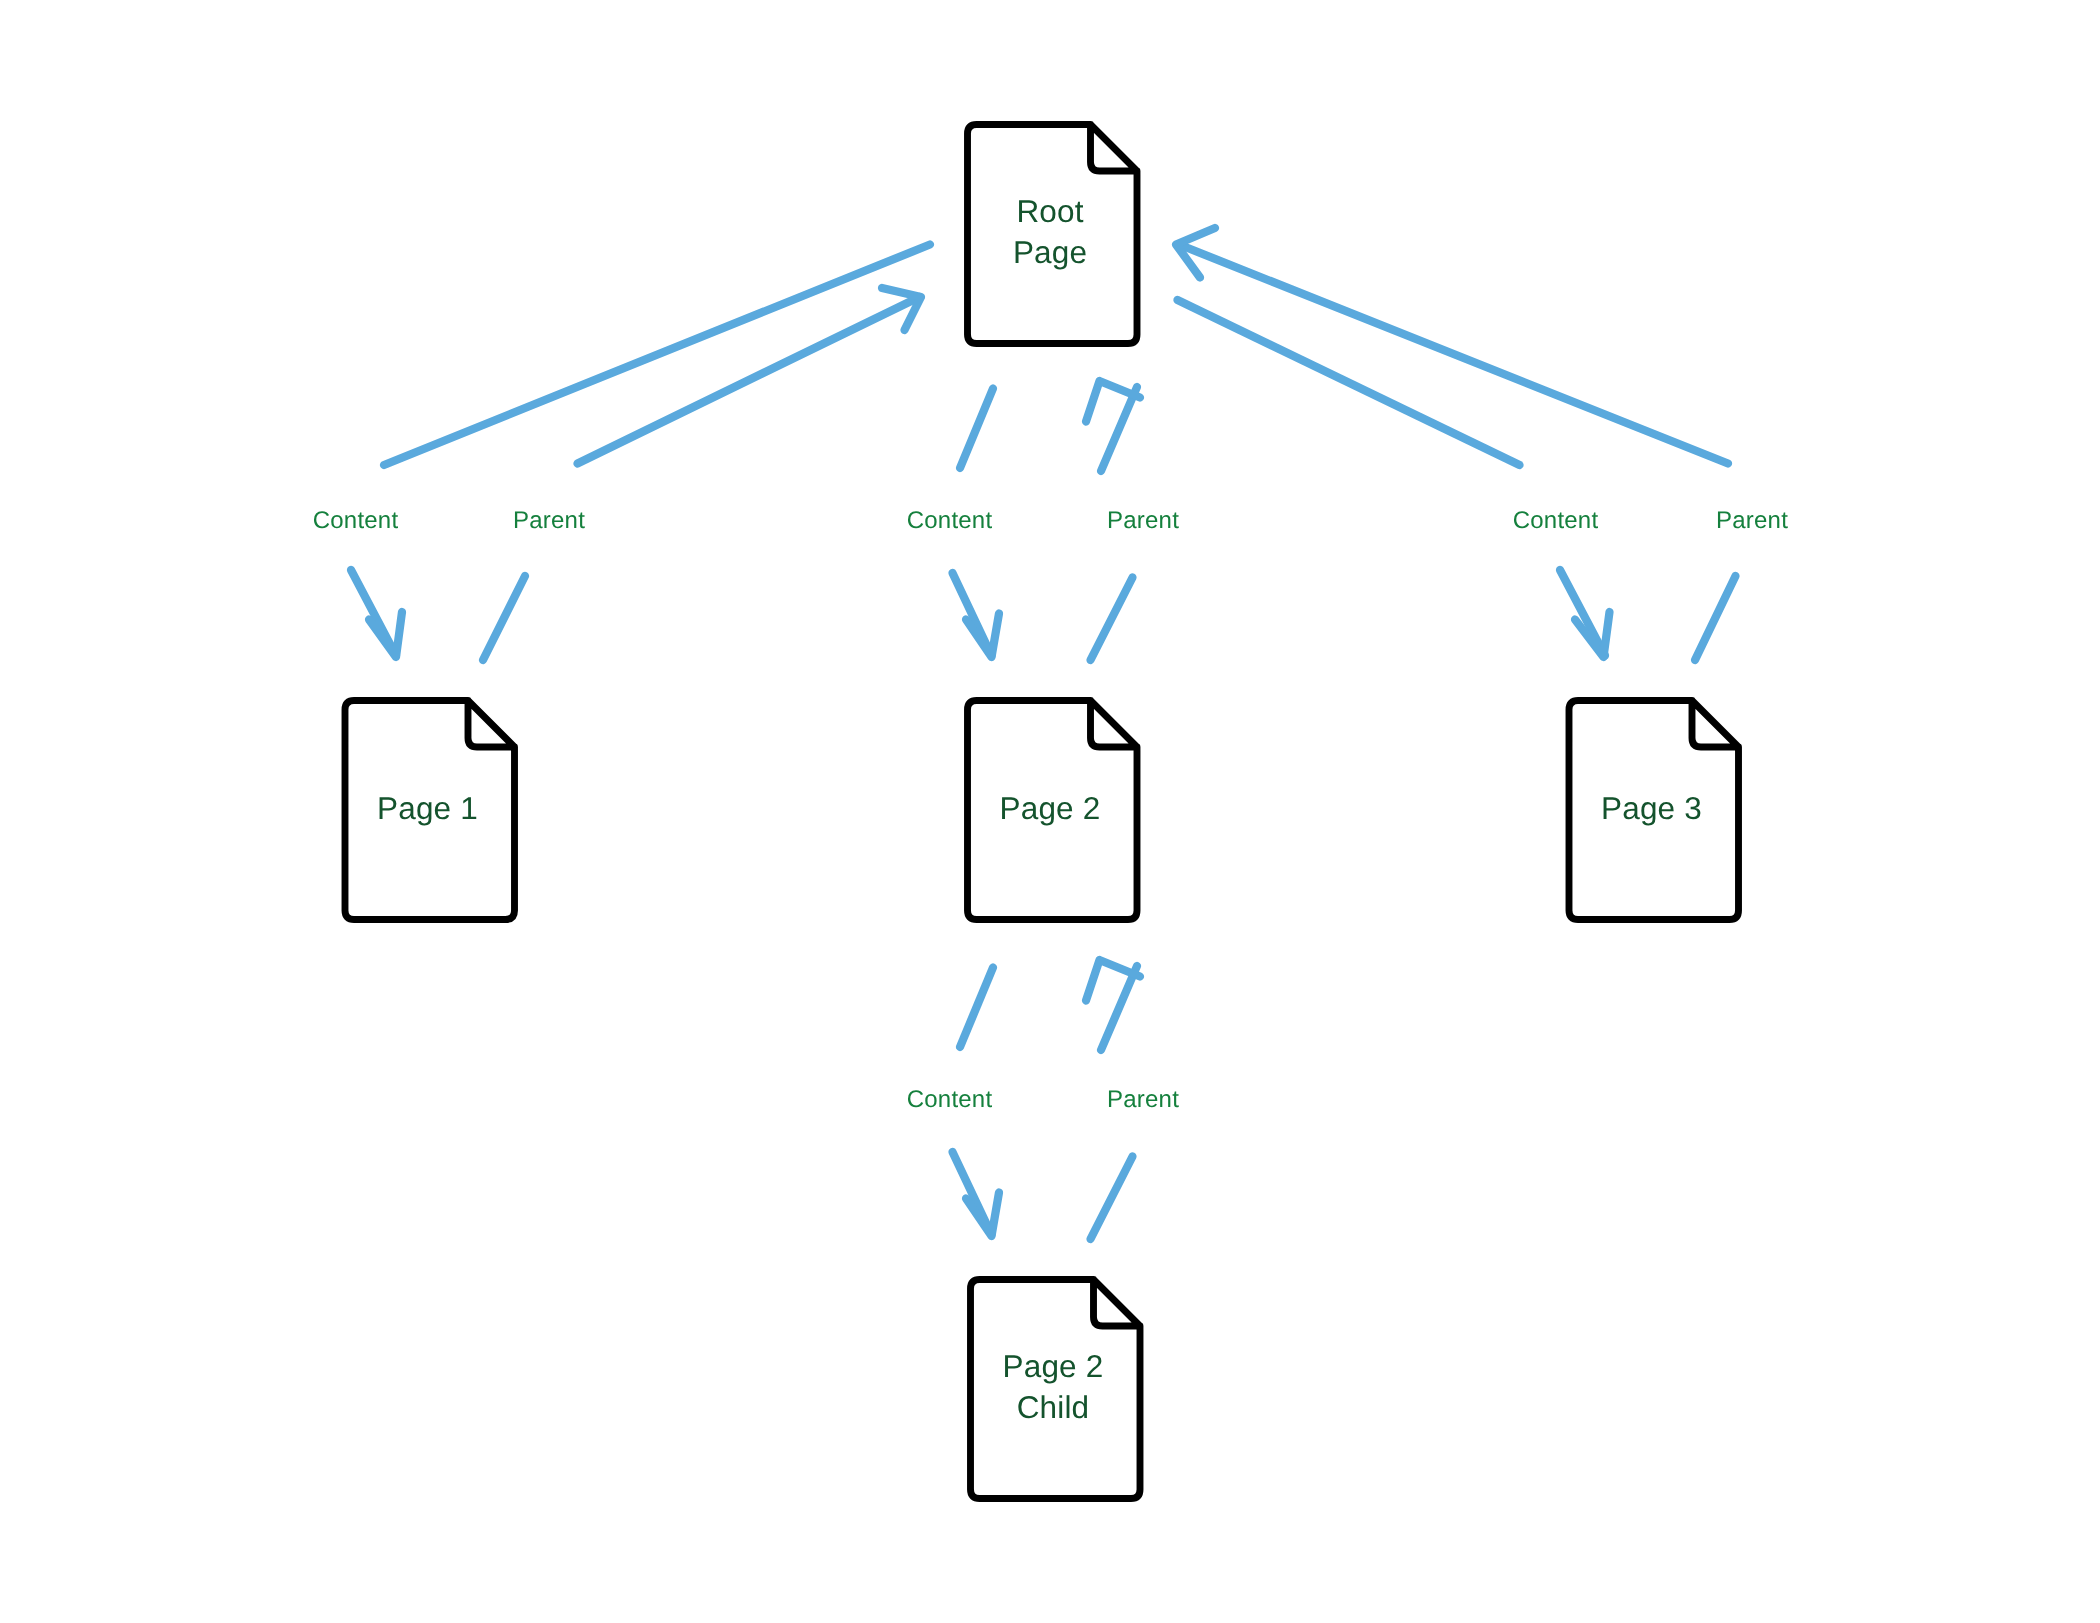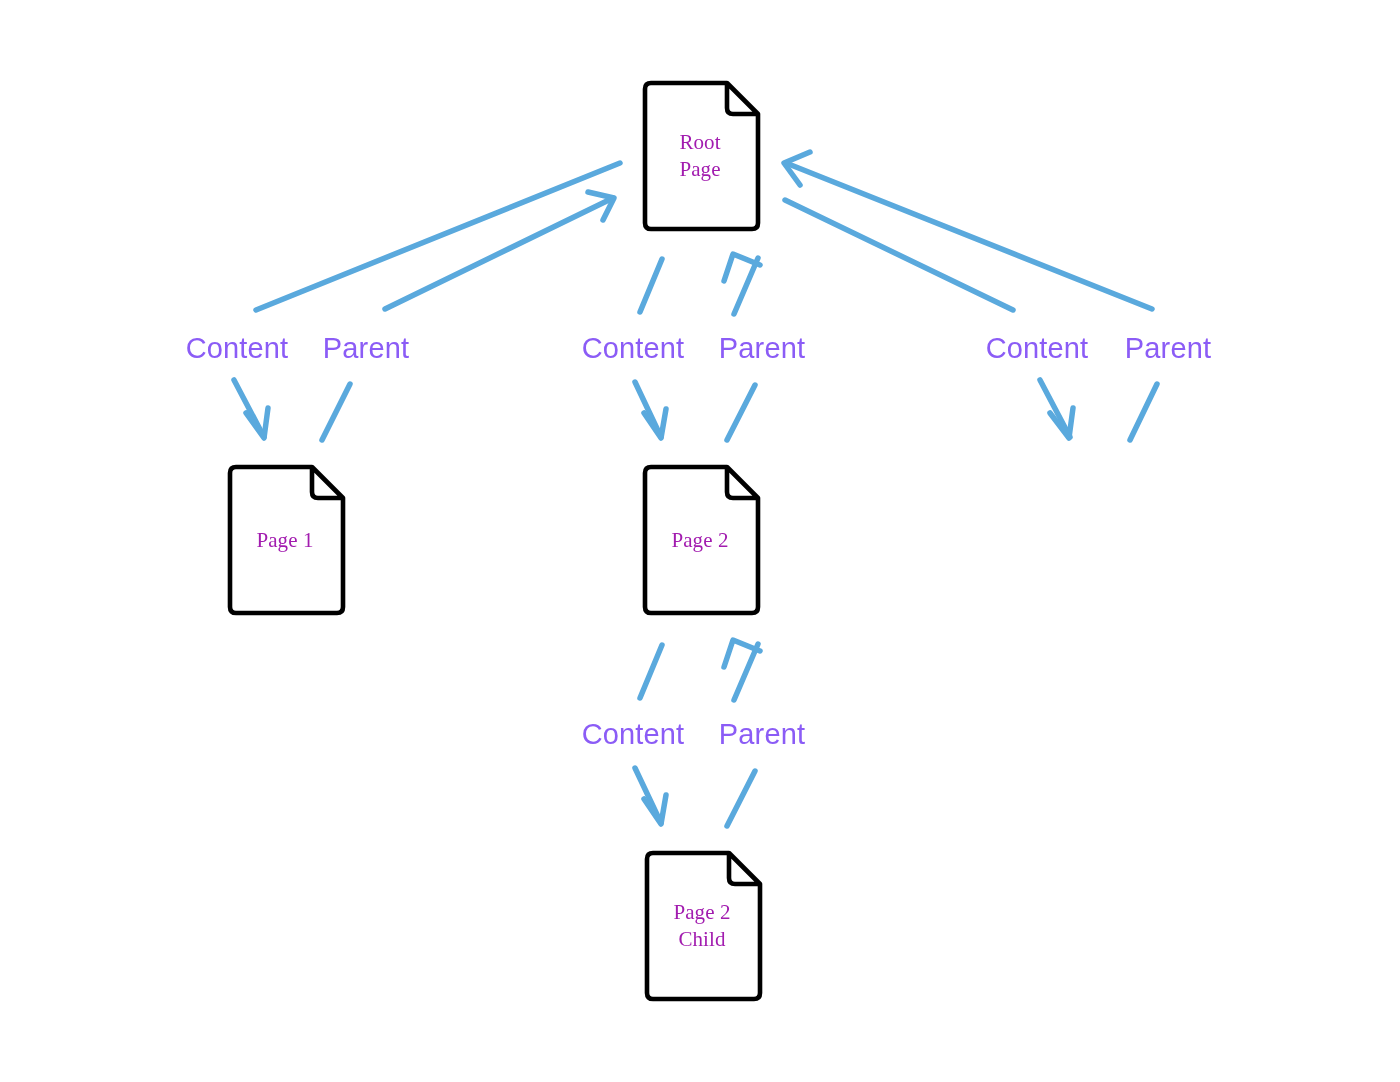--- a/index.html
+++ b/index.html
@@ -38,31 +38,30 @@
     left: 0;
     top: 0;
     width: 100%;
     height: 100%;
     display: flex;
     align-items: center;
     justify-content: center;
     text-align: center;
     font-size: 21px;
     line-height: 1.28;
-    color: #a21caf;
+    color: #14532d;
     letter-spacing: 0.1px;
     white-space: pre-line;
     box-sizing: border-box;
     padding: 0 6px;
-    font-family: Liberation Serif, serif;
   }
   .edge-label {
     position: absolute;
-    font-size: 29px;
-    color: #8b5cf6;
+    font-size: 16px;
+    color: #15803d;
     letter-spacing: 0.15px;
     white-space: nowrap;
     transform: translate(-50%, -50%);
   }
 </style>
 </head>
 <body>
 
 <div id="canvas">
 
@@ -137,20 +136,27 @@
   </div>
 
   <div class="doc-node" style="left:639px; top:464px; width:122px; height:152px;">
     <svg width="122" height="152" viewBox="0 0 122 152">
       <path d="M 6 9 Q 6 3 12 3 L 88 3 L 119 34 L 119 143 Q 119 149 113 149 L 12 149 Q 6 149 6 143 Z
                M 88 3 L 88 28 Q 88 34 94 34 L 119 34" fill="#ffffff" stroke="#000000" stroke-width="4.6" stroke-linejoin="round" stroke-linecap="round"></path>
     </svg>
     <div class="doc-label">Page 2</div>
   </div>
 
+  <div class="doc-node" style="left:1040px; top:464px; width:122px; height:152px;">
+    <svg width="122" height="152" viewBox="0 0 122 152">
+      <path d="M 6 9 Q 6 3 12 3 L 88 3 L 119 34 L 119 143 Q 119 149 113 149 L 12 149 Q 6 149 6 143 Z
+               M 88 3 L 88 28 Q 88 34 94 34 L 119 34" fill="#ffffff" stroke="#000000" stroke-width="4.6" stroke-linejoin="round" stroke-linecap="round"></path>
+    </svg>
+    <div class="doc-label">Page 3</div>
+  </div>
 
   <div class="doc-node" style="left:641px; top:850px; width:122px; height:152px;">
     <svg width="122" height="152" viewBox="0 0 122 152">
       <path d="M 6 9 Q 6 3 12 3 L 88 3 L 119 34 L 119 143 Q 119 149 113 149 L 12 149 Q 6 149 6 143 Z
                M 88 3 L 88 28 Q 88 34 94 34 L 119 34" fill="#ffffff" stroke="#000000" stroke-width="4.6" stroke-linejoin="round" stroke-linecap="round"></path>
     </svg>
     <div class="doc-label">Page 2
 Child</div>
   </div>
 

